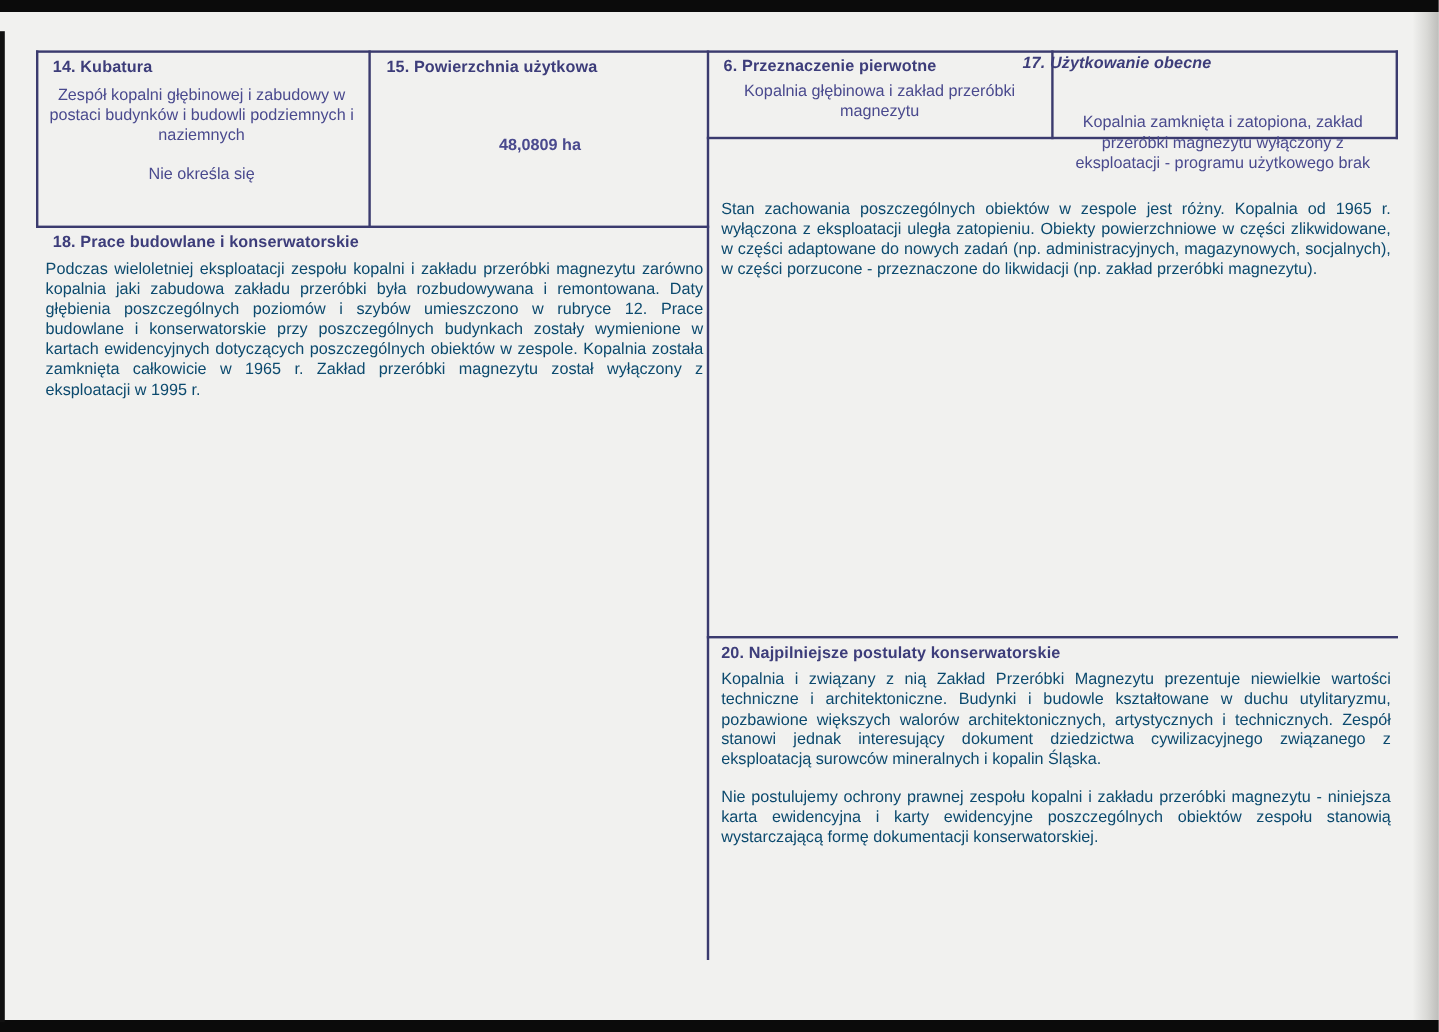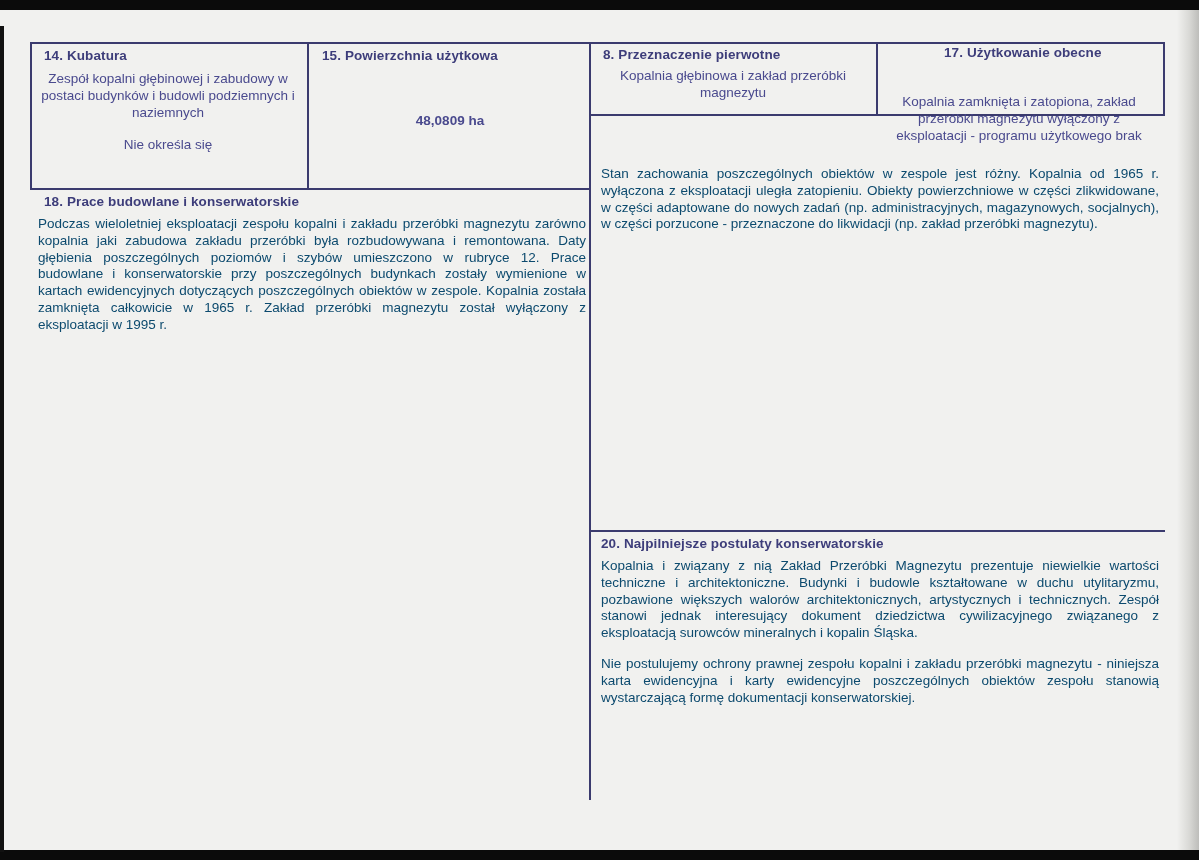--- a/index.html
+++ b/index.html
@@ -50,24 +50,24 @@
   <div class="hline" style="left:589px;top:114px;width:576px;"></div>
   <div class="hline" style="left:589px;top:530px;width:576px;"></div>
 
   <div class="cell-title" style="left:44px;top:48px;">14. Kubatura</div>
   <div class="cell-body" style="left:40px;top:136px;width:256px;">Nie określa się</div>
   <div class="cell-body" style="left:40px;top:70px;width:256px;">Zespół kopalni głębinowej i zabudowy w postaci budynków i budowli podziemnych i naziemnych</div>
 
   <div class="cell-title" style="left:322px;top:48px;">15. Powierzchnia użytkowa</div>
   <div class="cell-body" style="left:320px;top:112px;width:260px;font-weight:bold;">48,0809 ha</div>
 
-  <div class="cell-title" style="left:603px;top:47px;">8. Przeznaczenie pierwotne</div>
+  <div class="cell-title" style="left:603px;top:47px;">6. Przeznaczenie pierwotne</div>
   <div class="cell-body" style="left:600px;top:67px;width:266px;">Kopalnia głębinowa i zakład przeróbki magnezytu</div>
 
-  <div class="cell-title" style="left:944px;top:45px;">17. Użytkowanie obecne</div>
+  <div class="cell-title" style="left:852px;top:45px;font-style:italic;">17. Użytkowanie obecne</div>
   <div class="cell-body" style="left:882px;top:61px;width:274px;margin-top:32px;">Kopalnia zamknięta i zatopiona, zakład przeróbki magnezytu wyłączony z eksploatacji - programu użytkowego brak</div>
 
   <div class="cell-title" style="left:44px;top:194px;">18. Prace budowlane i konserwatorskie</div>
   <div class="para" style="left:38px;top:216px;width:548px;">Podczas wieloletniej eksploatacji zespołu kopalni i zakładu przeróbki magnezytu zarówno kopalnia jaki zabudowa zakładu przeróbki była rozbudowywana i remontowana. Daty głębienia poszczególnych poziomów i szybów umieszczono w rubryce 12. Prace budowlane i konserwatorskie przy poszczególnych budynkach zostały wymienione w kartach ewidencyjnych dotyczących poszczególnych obiektów w zespole. Kopalnia została zamknięta całkowicie w 1965 r. Zakład przeróbki magnezytu został wyłączony z eksploatacji w 1995 r.</div>
 
   <div class="para" style="left:601px;top:166px;width:558px;">Stan zachowania poszczególnych obiektów w zespole jest różny. Kopalnia od 1965 r. wyłączona z eksploatacji uległa zatopieniu. Obiekty powierzchniowe w części zlikwidowane, w części adaptowane do nowych zadań (np. administracyjnych, magazynowych, socjalnych), w części porzucone - przeznaczone do likwidacji (np. zakład przeróbki magnezytu).</div>
 
   <div class="cell-title" style="left:601px;top:536px;">20. Najpilniejsze postulaty konserwatorskie</div>
   <div class="para" style="left:601px;top:558px;width:558px;">
     <p>Kopalnia i związany z nią Zakład Przeróbki Magnezytu prezentuje niewielkie wartości techniczne i architektoniczne. Budynki i budowle kształtowane w duchu utylitaryzmu, pozbawione większych walorów architektonicznych, artystycznych i technicznych. Zespół stanowi jednak interesujący dokument dziedzictwa cywilizacyjnego związanego z eksploatacją surowców mineralnych i kopalin Śląska.</p>

